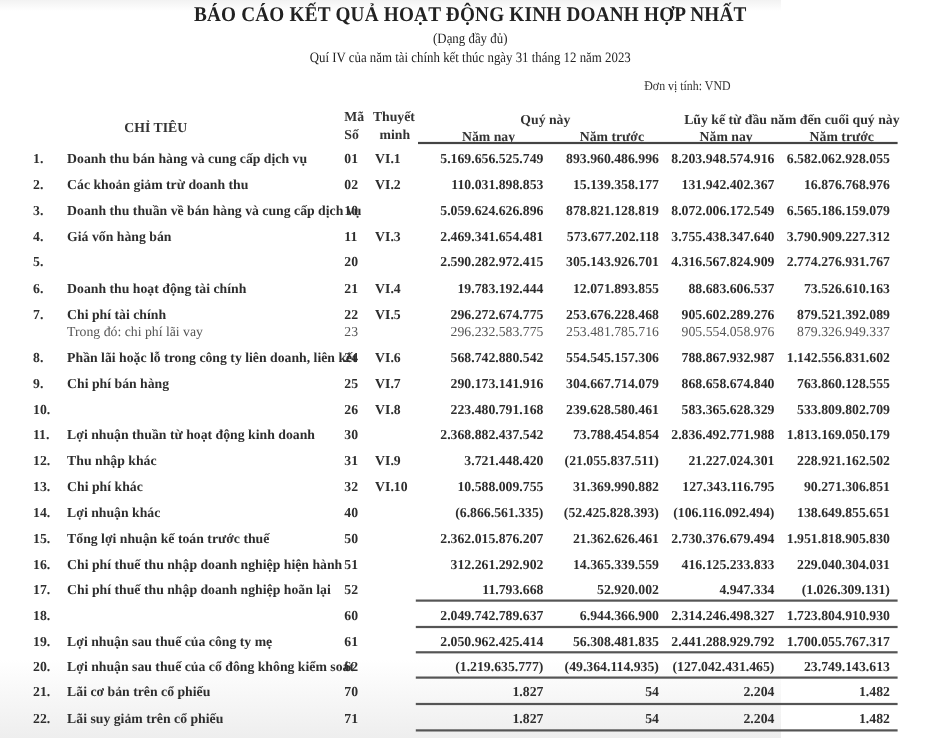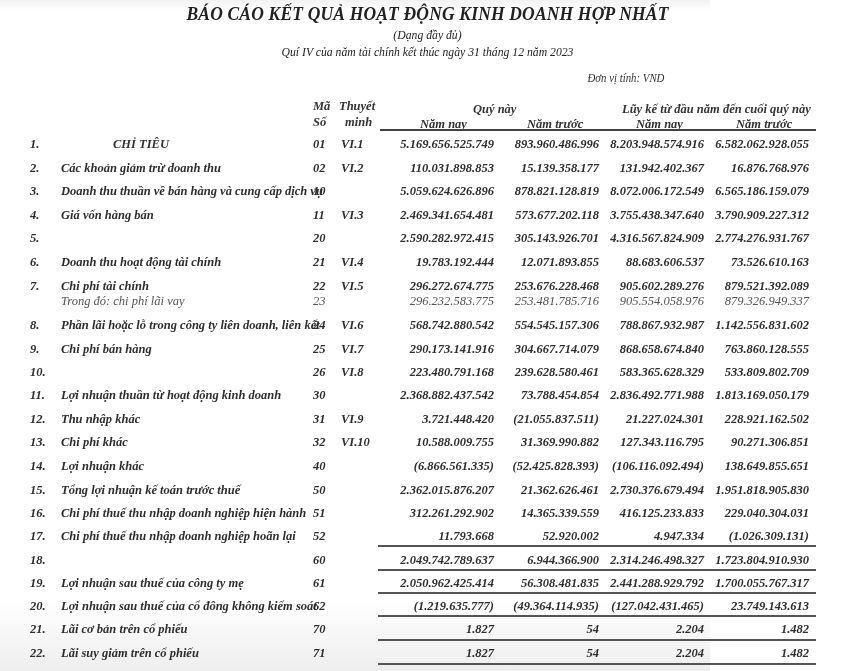--- a/index.html
+++ b/index.html
@@ -6,21 +6,20 @@
     body {
       width: 855px; height: 671px; overflow: hidden;
       background: #ffffff;
       font-family: "Liberation Serif", "DejaVu Serif", serif;
       color: #2a2a2a;
       position: relative;
     }
     .page {
       position: absolute; left: 0; top: 0; width: 710px; height: 671px;
       background: linear-gradient(to bottom, #f2f2f2 0px, #ffffff 10px, #ffffff 600px, #eeeeee 671px);
-      font-style: italic;
     }
     .title {
       position: absolute; top: 3px; left: 0; width: 855px; text-align: center;
       font-size: 19px; font-weight: bold; letter-spacing: 0.2px; color: #222;
       transform: scaleX(0.92); transform-origin: center;
     }
     .subtitle {
       position: absolute; top: 27px; left: 0; width: 855px; text-align: center;
       font-size: 13px; color: #222; transform: scaleX(0.9);
     }
@@ -54,37 +53,38 @@
 </head>
 <body>
 
 <div class="page">
   <div class="title">BÁO CÁO KẾT QUẢ HOẠT ĐỘNG KINH DOANH HỢP NHẤT</div>
   <div class="subtitle">(Dạng đầy đủ)</div>
   <div class="period">Quí IV của năm tài chính kết thúc ngày 31 tháng 12 năm 2023</div>
   <div class="unit">Đơn vị tính: VND</div>
 
   <div>
-    <span class="hdr" style="left:113px; top:109px;margin-top:28px;">CHỈ TIÊU</span>
+    <span class="hdr" style="left:113px; top:109px;">CHỈ TIÊU</span>
     <span class="hdr" style="left:313px; top:99px;">Mã</span>
     <span class="hdr" style="left:313px; top:115px;">Số</span>
     <span class="hdr" style="left:339px; top:99px;">Thuyết</span>
     <span class="hdr" style="left:345px; top:115px;">minh</span>
     <span class="hdr" style="left:473px; top:102px;">Quý này</span>
     <span class="hdr" style="left:622px; top:102px;">Lũy kế từ đầu năm đến cuối quý này</span>
     <span class="hdr-sub" style="left:420px; top:117px;">Năm nay</span>
     <span class="hdr-sub" style="left:527px; top:117px;">Năm trước</span>
     <span class="hdr-sub" style="left:636px; top:117px;">Năm nay</span>
     <span class="hdr-sub" style="left:736px; top:117px;">Năm trước</span>
     <div class="hdr-line"></div>
   </div>
 
   <div>
     <div class="row" style="top:137px;">
       <span class="c-idx">1.</span>
+      <span class="c-name">Doanh thu bán hàng và cung cấp dịch vụ</span>
       <span class="c-code">01</span>
       <span class="c-note">VI.1</span>
       <span class="c-v1">5.169.656.525.749</span>
       <span class="c-v2">893.960.486.996</span>
       <span class="c-v3">8.203.948.574.916</span>
       <span class="c-v4">6.582.062.928.055</span>
     </div>
     <div class="row" style="top:161px;">
       <span class="c-idx">2.</span>
       <span class="c-name">Các khoản giảm trừ doanh thu</span>

